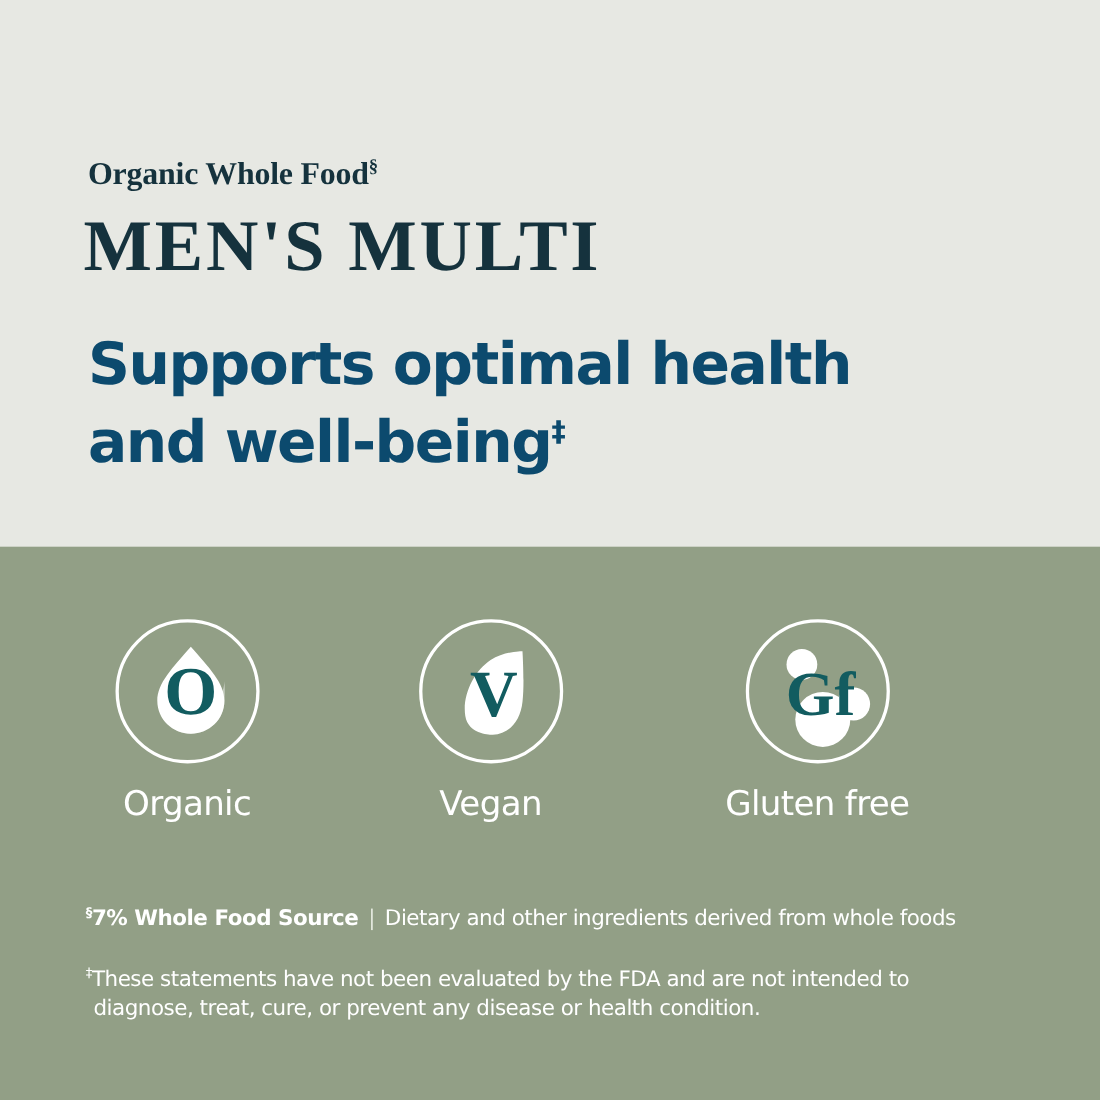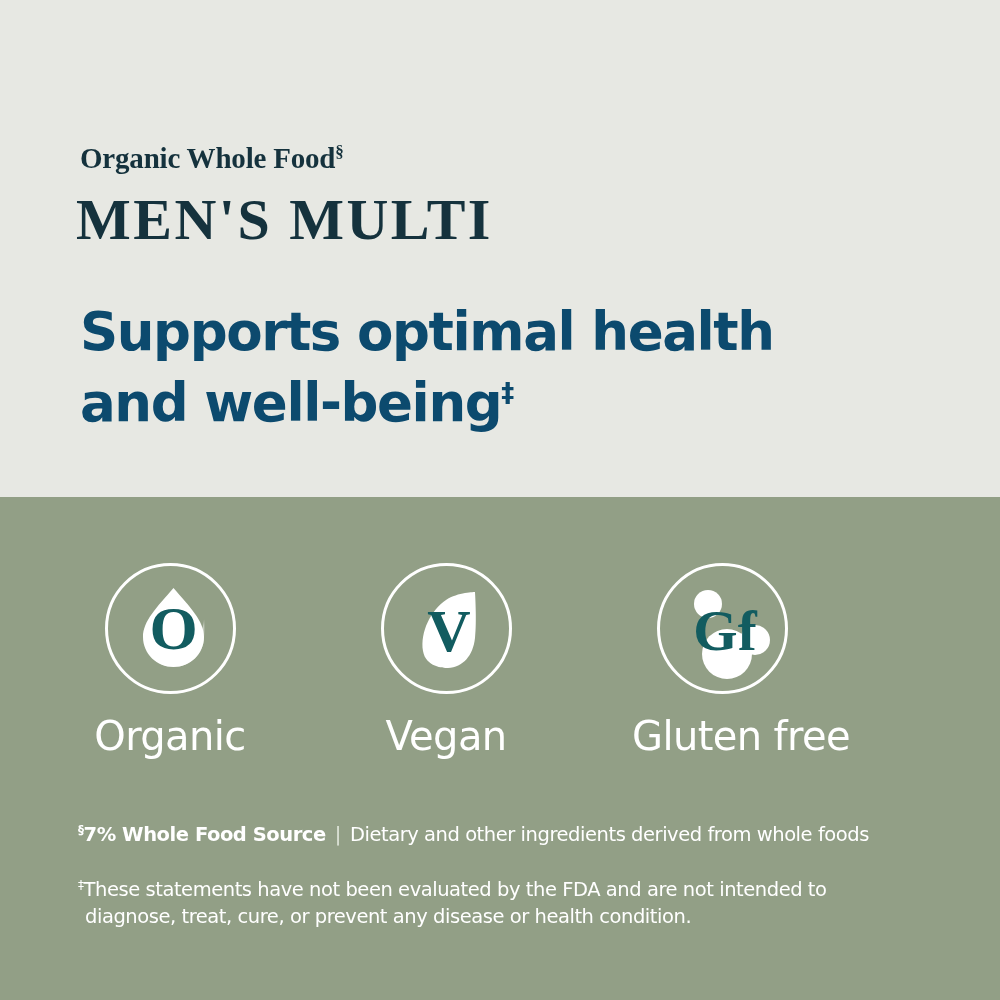--- a/index.html
+++ b/index.html
@@ -47,21 +47,21 @@
     vertical-align: super;
     line-height: 0;
   }
 
   #product-title {
     position: absolute;
     left: 76px;
     top: 186px;
     font-family: "Liberation Serif", "DejaVu Serif", serif;
     font-weight: bold;
-    font-size: 58px;
+    font-size: 66px;
     letter-spacing: 2.5px;
     color: #15323d;
     white-space: nowrap;
   }
 
   #benefit-statement {
     position: absolute;
     left: 80px;
     top: 296px;
     width: 800px;
@@ -99,21 +99,21 @@
   }
 
   .badge {
     position: absolute;
     top: 0;
     width: 180px;
     text-align: center;
   }
   .badge-0 { left: 0px; }
   .badge-1 { left: 276px; }
-  .badge-2 { left: 552px; }
+  .badge-2 { left: 573px; }
 
   .badge-ring {
     position: relative;
     width: 131px;
     height: 131px;
     margin: 0 auto;
     border: 3px solid #ffffff;
     border-radius: 50%;
     box-sizing: border-box;
   }
@@ -122,21 +122,21 @@
     left: 0;
     top: 0;
     width: 131px;
     height: 131px;
     display: block;
   }
 
   .badge-label {
     margin-top: 19px;
     font-family: "DejaVu Sans", "Liberation Sans", sans-serif;
-    font-size: 40px;
+    font-size: 31px;
     letter-spacing: -0.6px;
     color: #ffffff;
     white-space: nowrap;
   }
 
   
   #footnotes {
     position: absolute;
     left: 78px;
     top: 325px;

